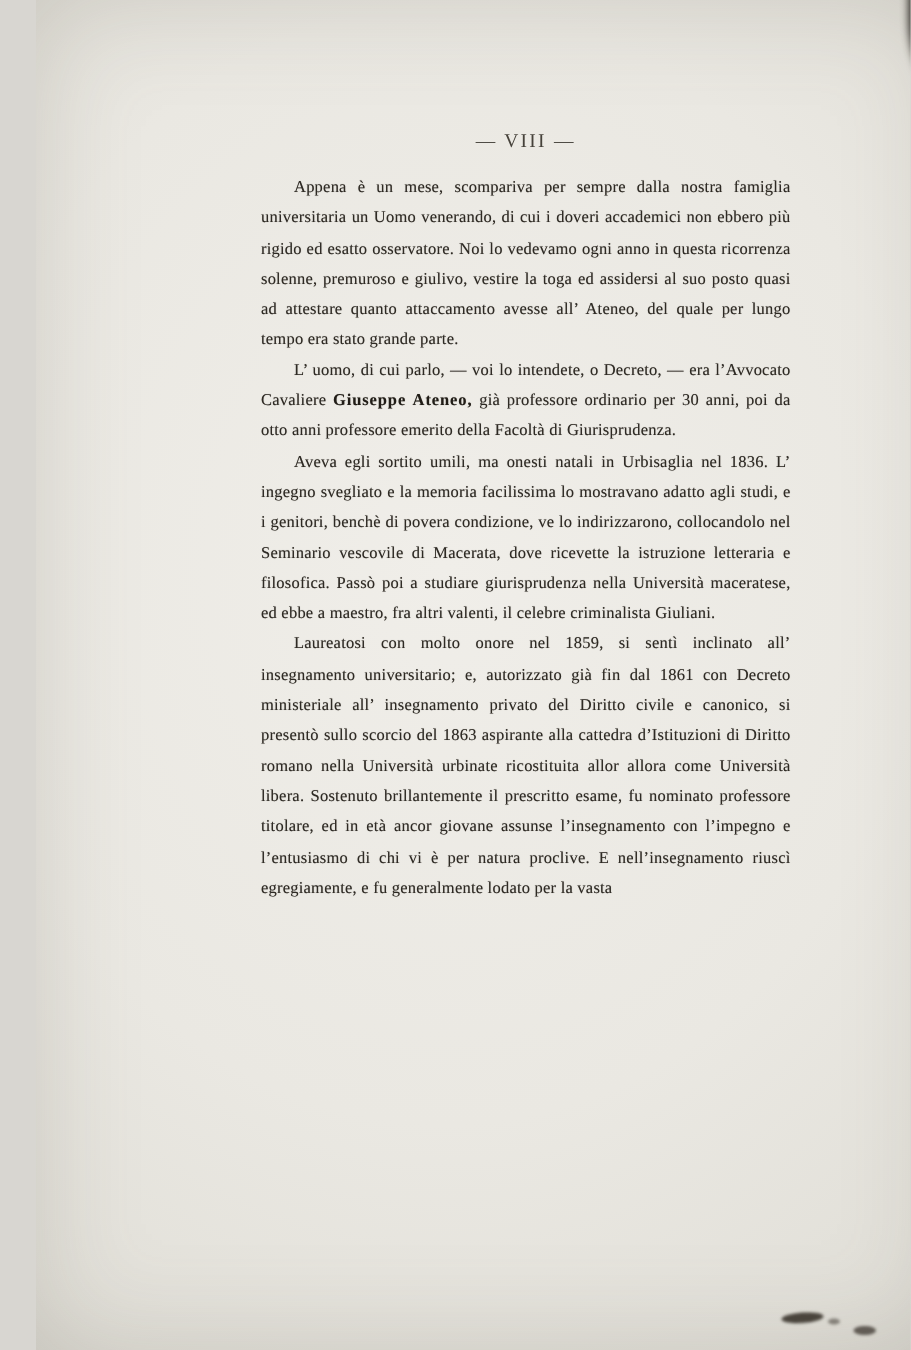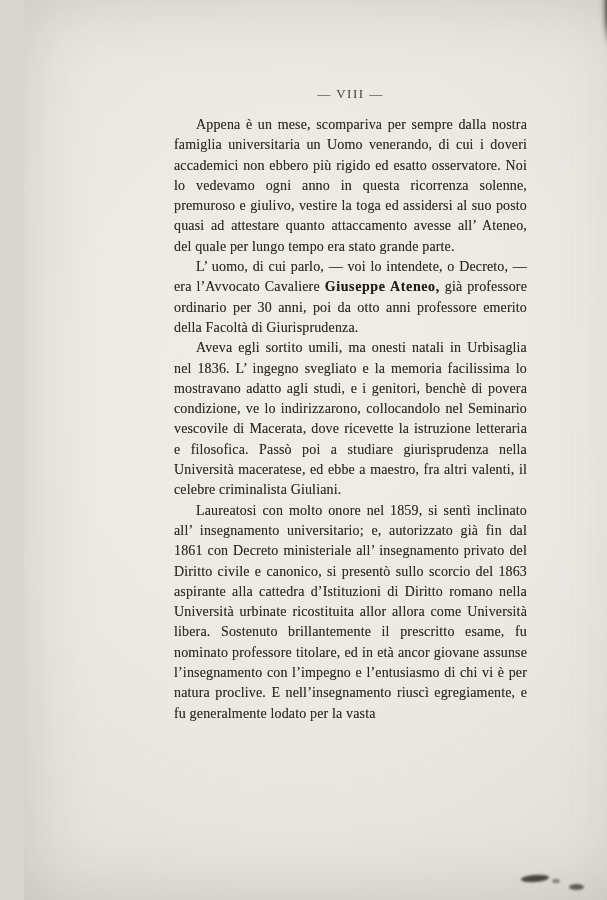--- a/index.html
+++ b/index.html
@@ -33,21 +33,21 @@
   .page-header {
     text-align: center;
     font-size: 13px;
     letter-spacing: 1.5px;
     color: #46423b;
     margin: 0 0 13px 0;
   }
   p.para {
     margin: 0;
     text-indent: 22px;
-    font-size: 14px;
+    font-size: 11px;
     line-height: 20.3px;
     text-align: justify;
     letter-spacing: 0.15px;
     text-shadow: 0 0 0.5px rgba(46,42,36,0.45);
   }
   .person-name {
     font-weight: bold;
     letter-spacing: 0.6px;
     color: #211d17;
   }

